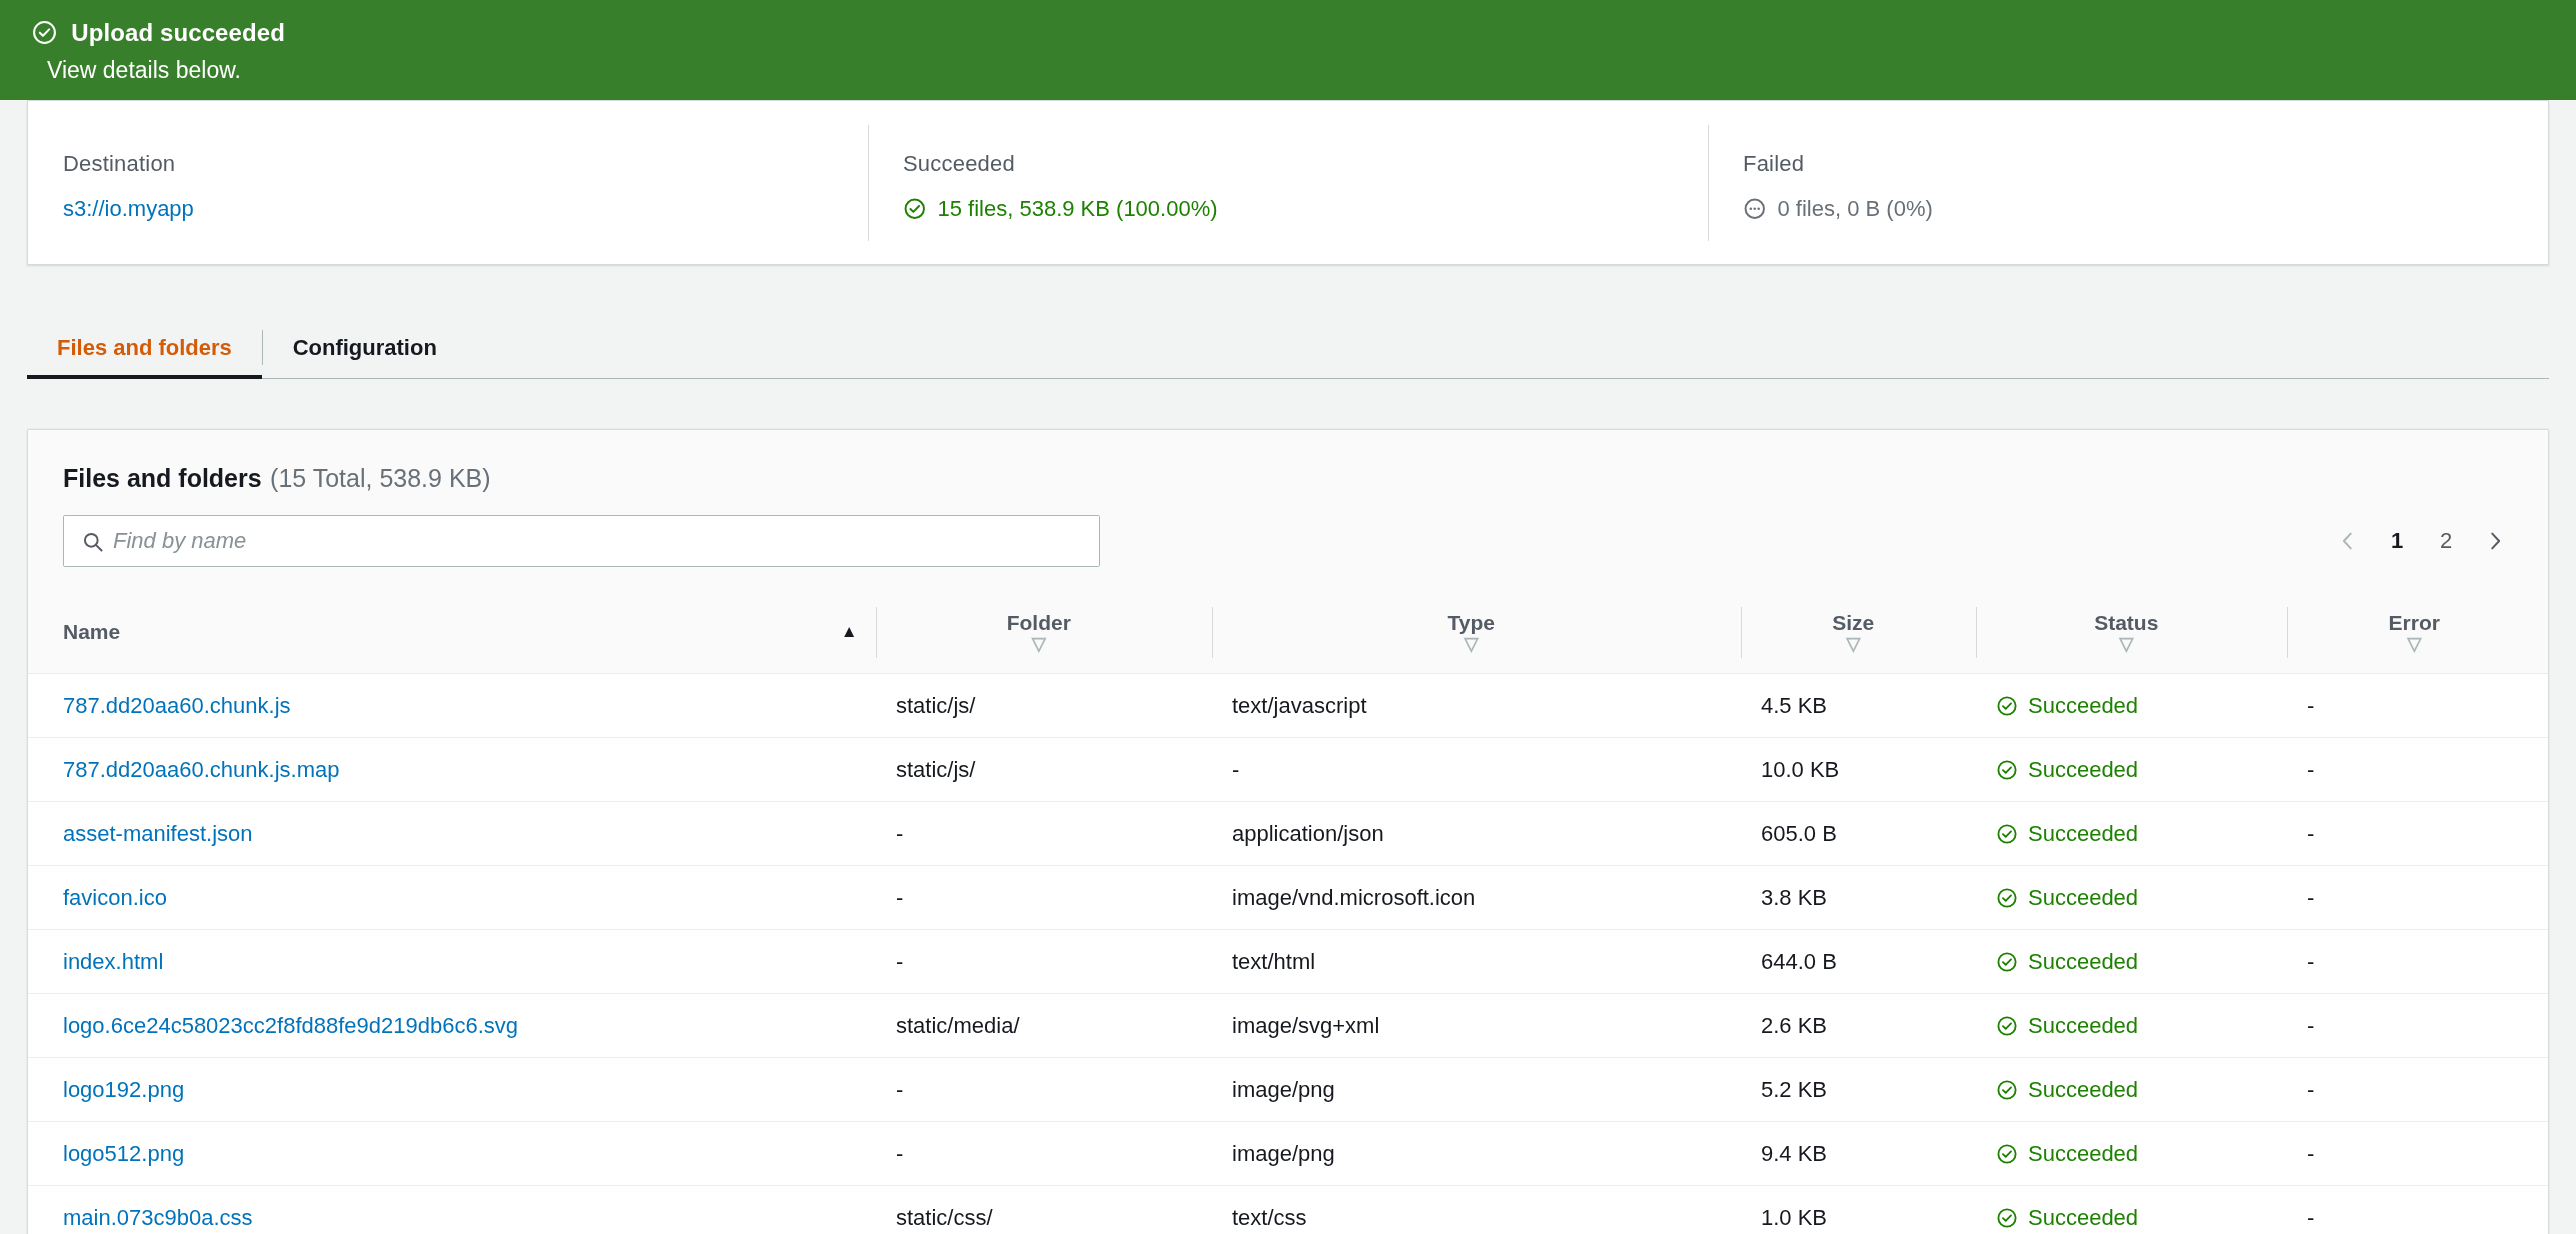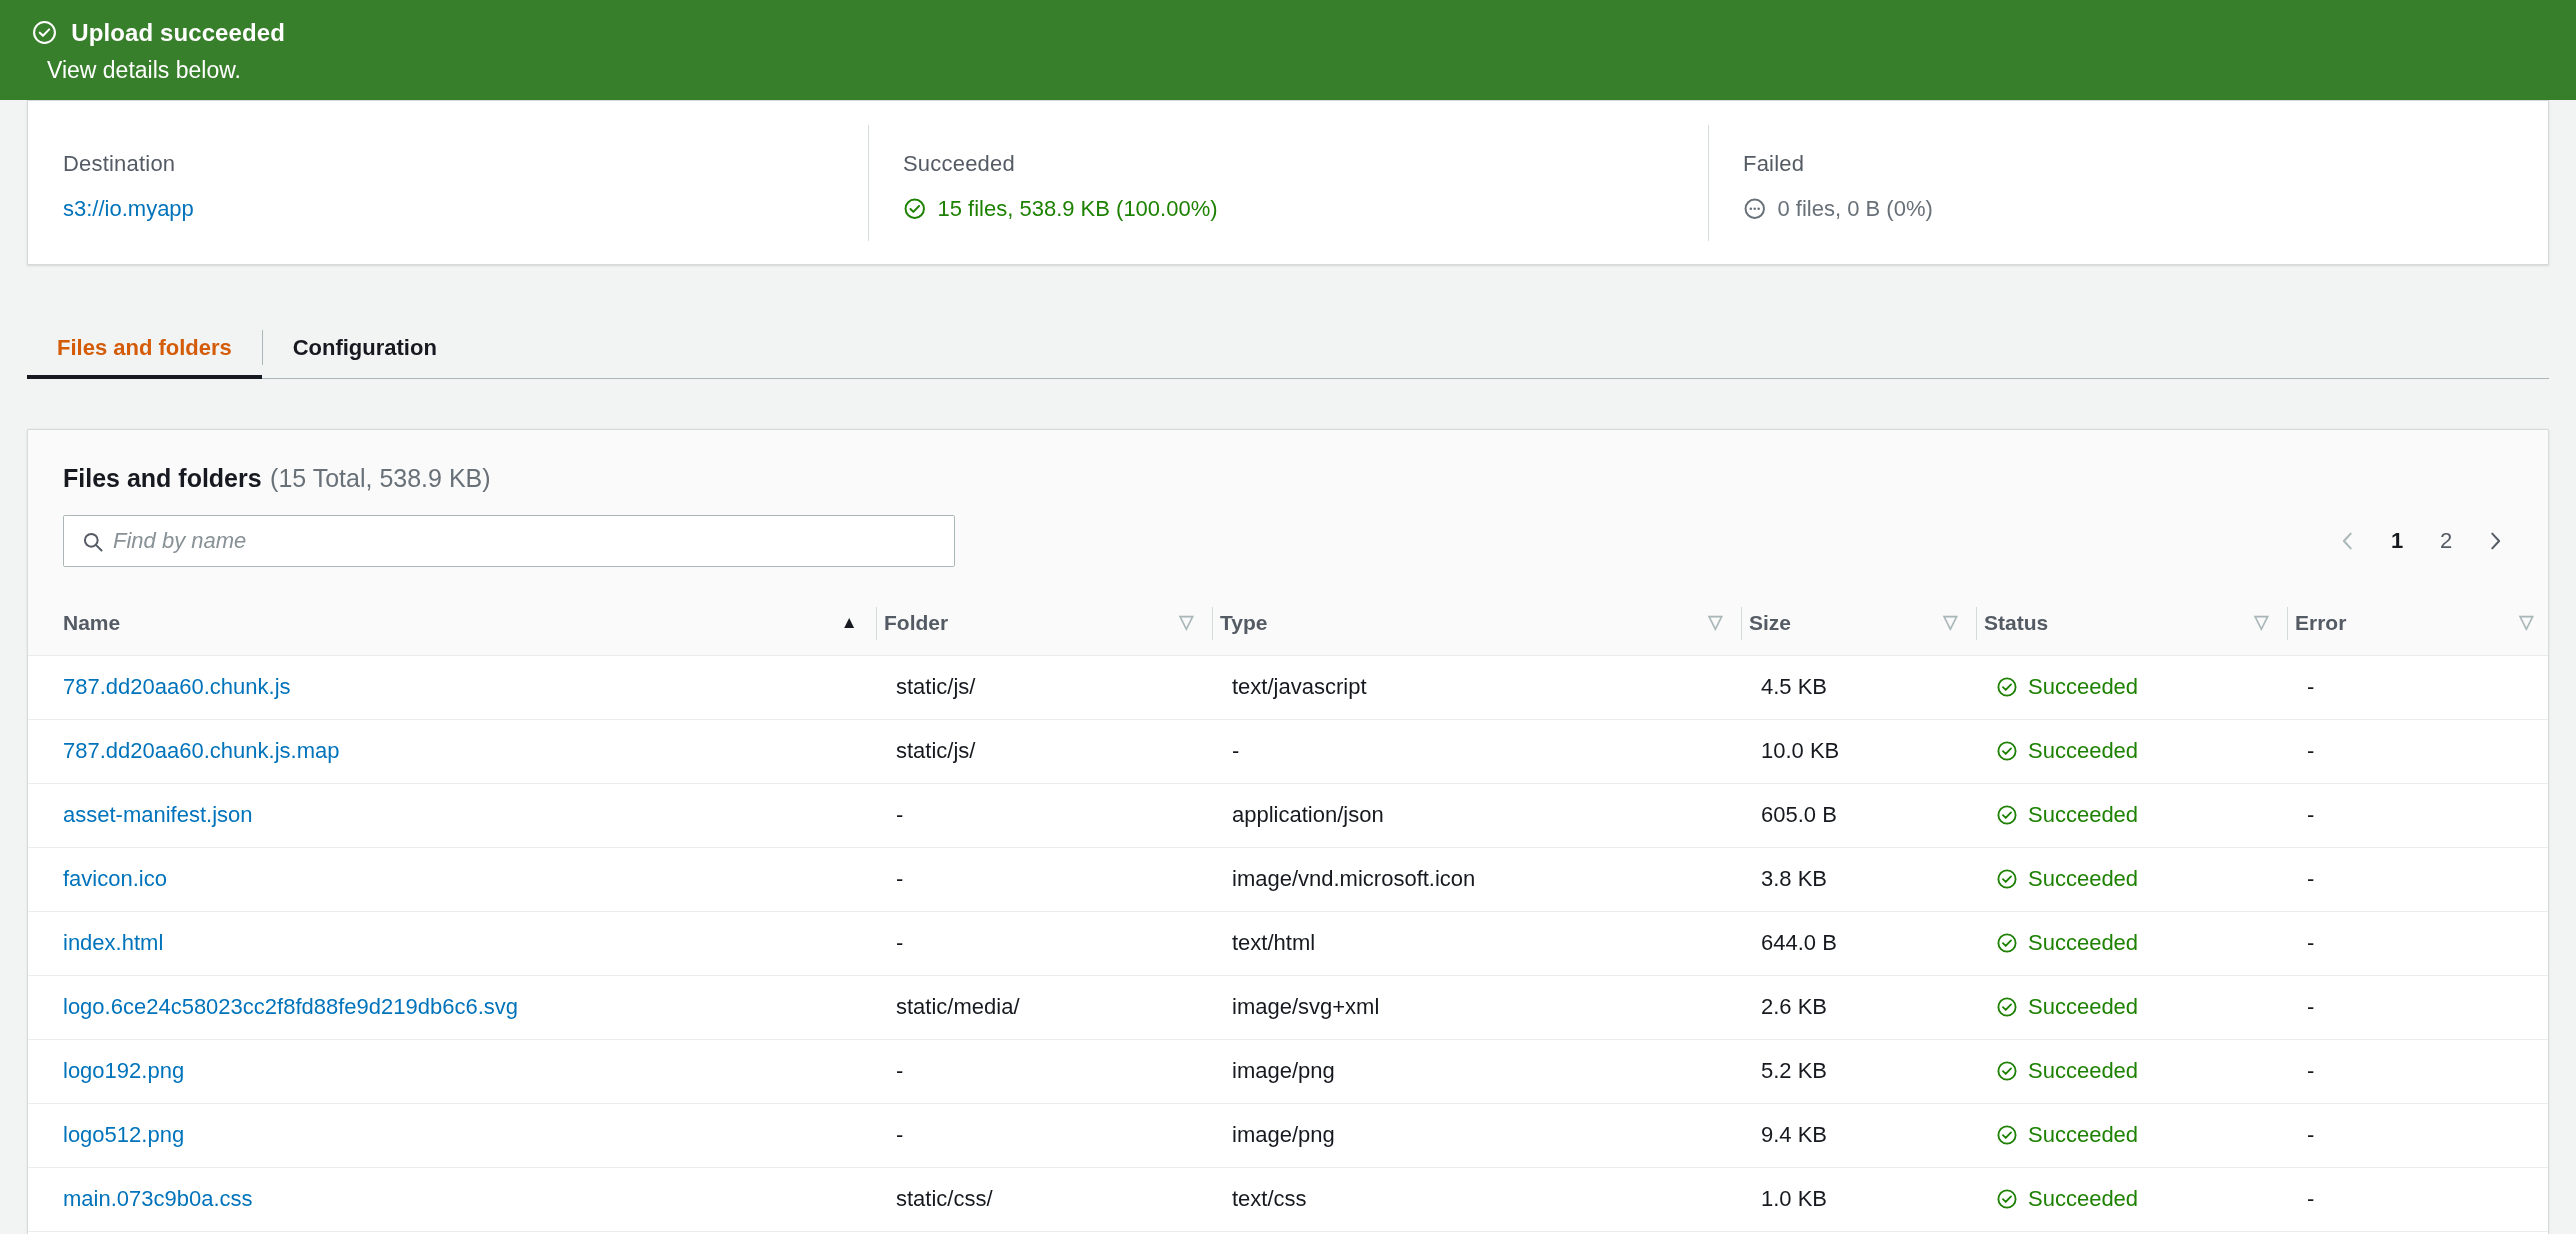--- a/index.html
+++ b/index.html
@@ -99,21 +99,21 @@
   }
   .card-title { font-size: 25px; font-weight: bold; color: #16191f; }
   .card-count { font-size: 25px; color: #687078; font-weight: normal; }
 
   .toolbar {
     display: flex; align-items: center; justify-content: space-between;
     padding: 22px 28.5px 25px 35px;
   }
   .search {
     position: relative;
-    width: 892px; height: 52px;
+    width: 1037px; height: 52px;
     background: #ffffff;
     border: 0.8px solid #aab7b8;
     border-radius: 1.7px;
     display: flex; align-items: center;
     padding-left: 49px;
   }
   .search-icon { position: absolute; left: 17px; top: 14.3px; }
   .search input {
     border: 0; outline: none; background: transparent;
     font-family: "Liberation Sans", sans-serif;
@@ -144,21 +144,21 @@
     text-align: left;
     font-size: 21px;
     font-weight: bold;
     color: #545b64;
     padding: 18.5px 0 20px 0;
     border-bottom: 0.8px solid #eaeded;
     position: relative;
     vertical-align: middle;
   }
   thead th .th-inner { display: flex; align-items: center; justify-content: space-between; padding-right: 18.5px; }
-  thead th:not(:first-child) .th-inner { padding-left: 8px; }
+  thead th:not(:first-child) .th-inner { padding-left: 8px; flex-direction: column; }
   thead th:not(:first-child)::before {
     content: ""; position: absolute; left: 0; top: 15px; bottom: 15px;
     width: 0.8px; background: #d5dbdb;
   }
   thead th:first-child { padding-left: 35px; }
 
   tbody td {
     font-size: 22px;
     color: #16191f;
     padding: 18.5px 0 18.5px 0;

